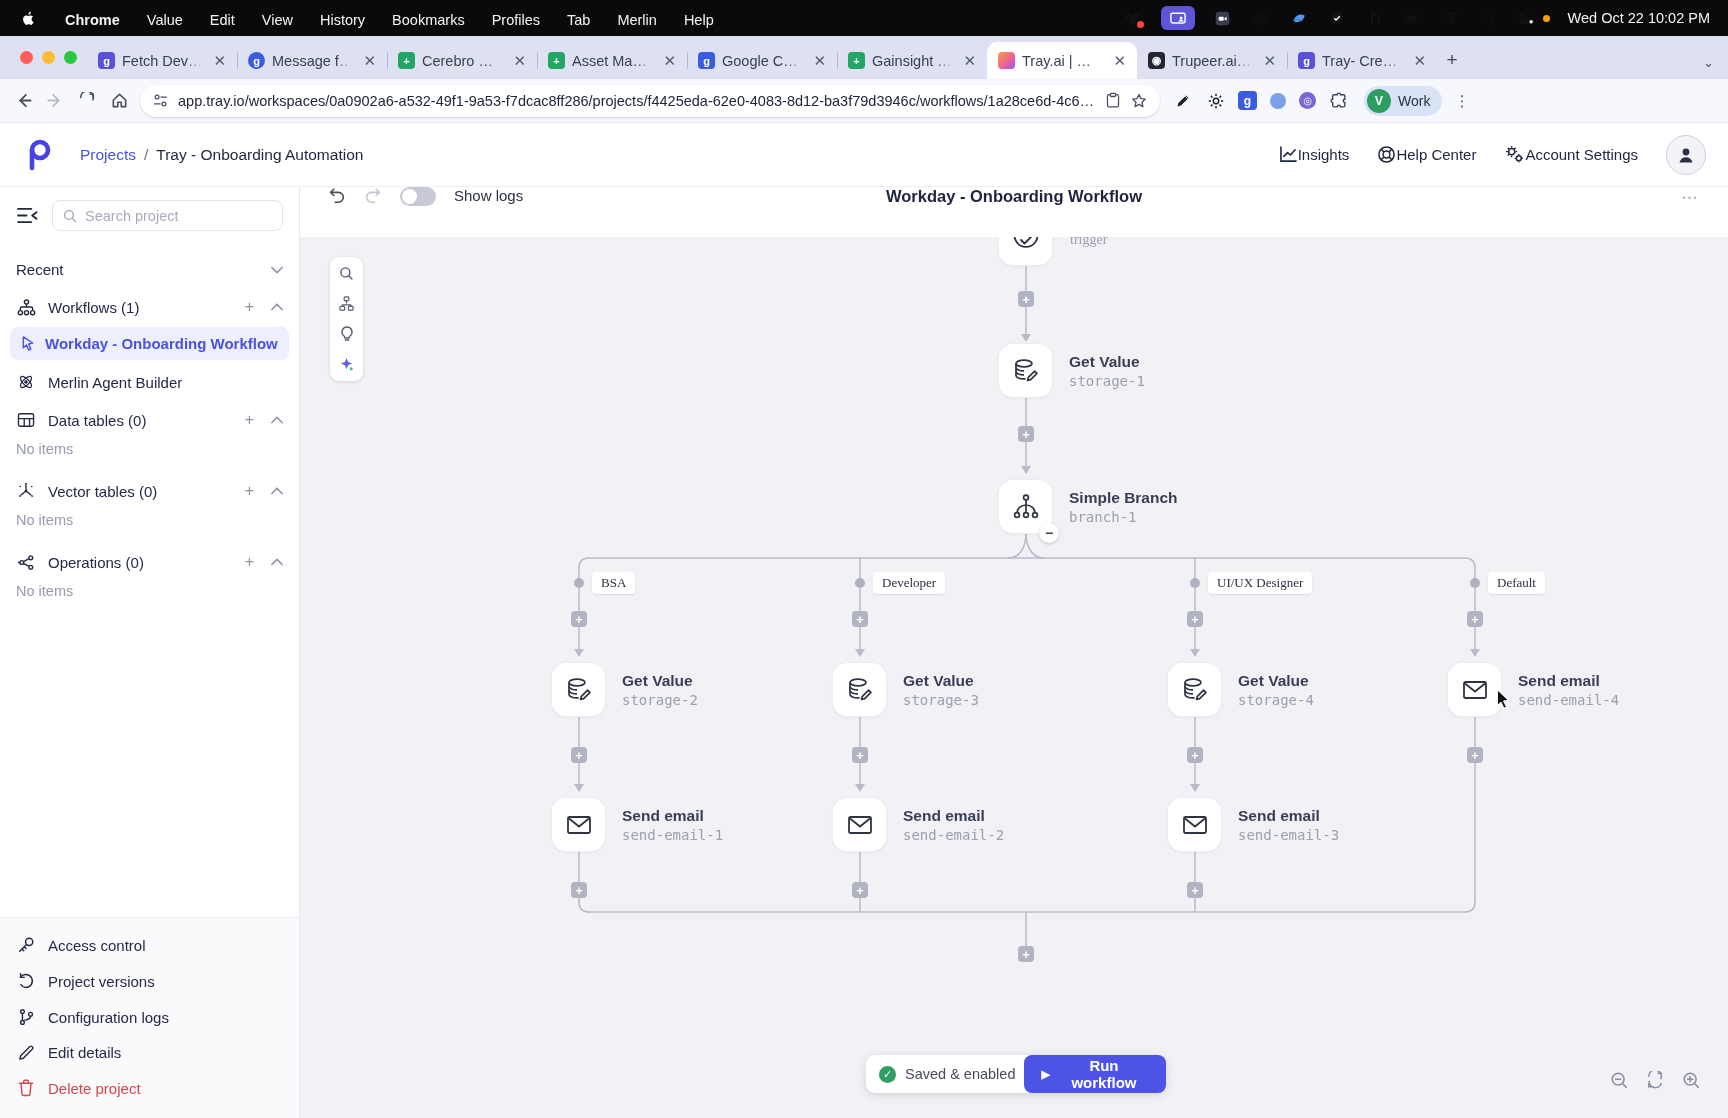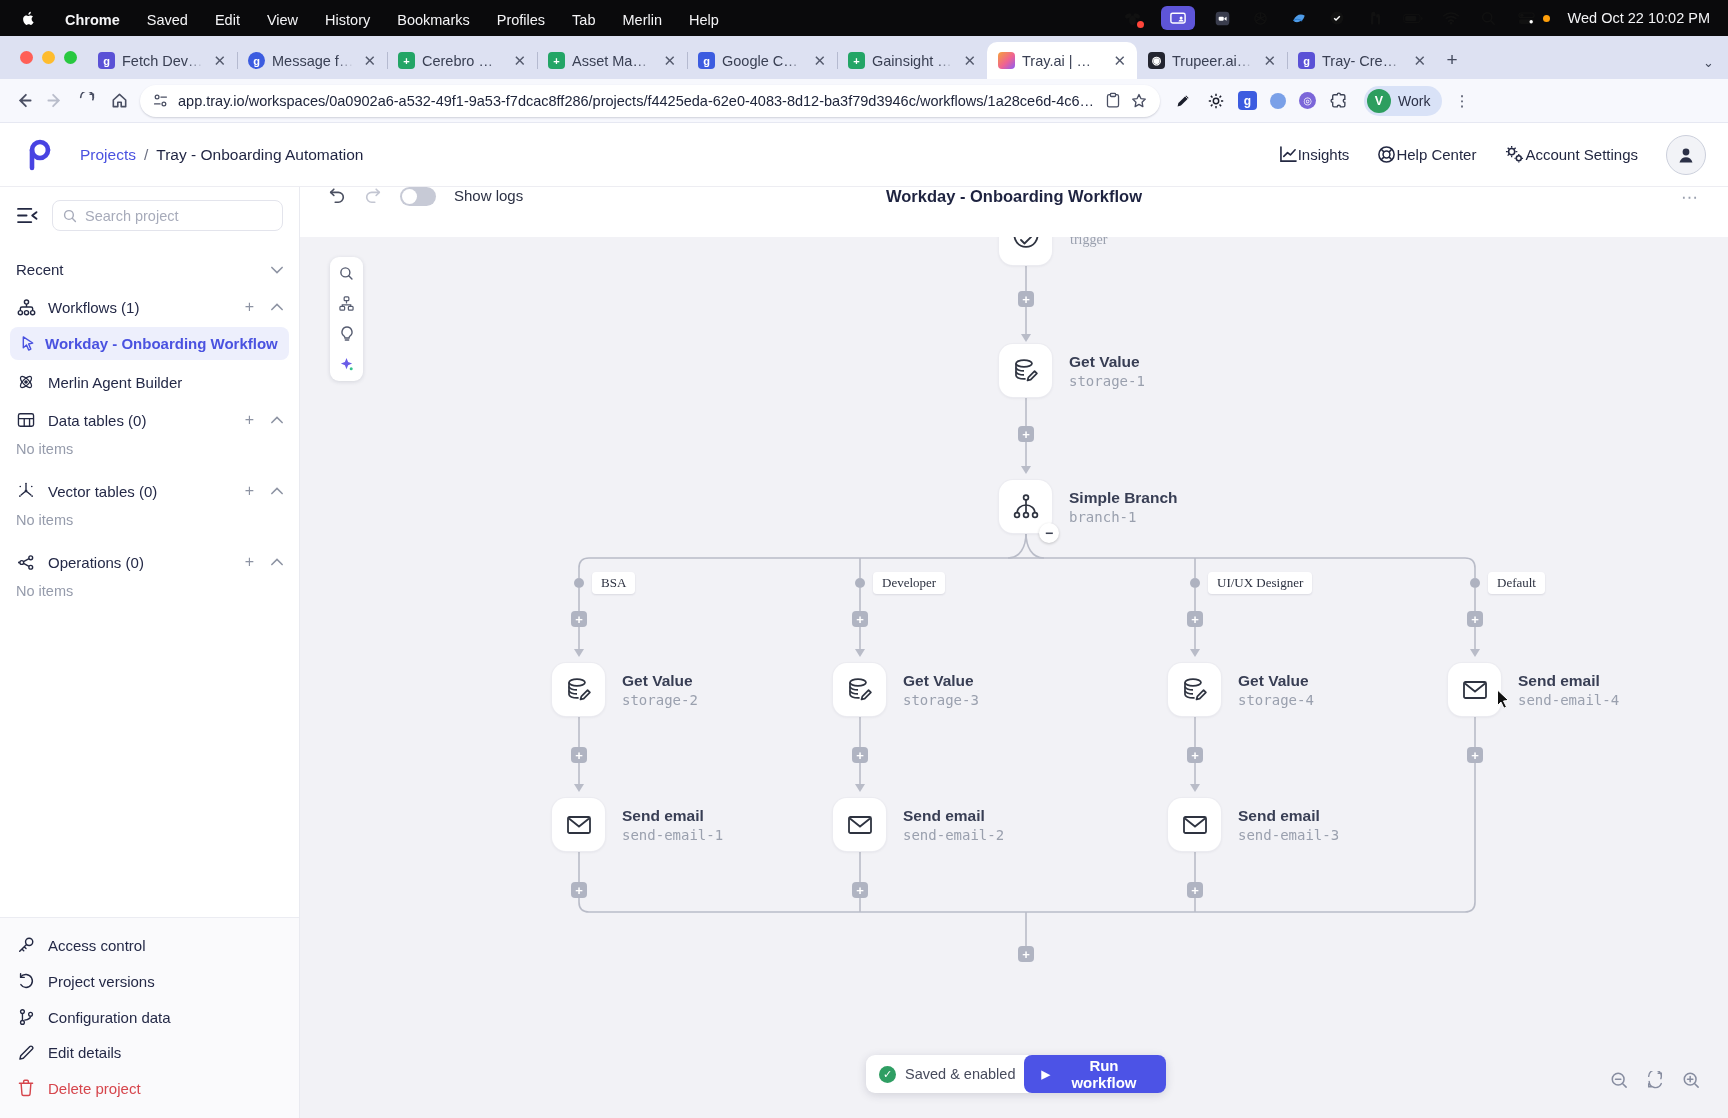--- a/index.html
+++ b/index.html
@@ -127,21 +127,21 @@
 
 <div class="menubar">
   <div class="mb-left">
     <span class="mbicon">
         <svg width="15" height="17" viewBox="0 0 16 17">
           <path d="M11.3 9c0-1.7 1.4-2.5 1.4-2.5-.8-1.1-2-1.3-2.4-1.3-1-.1-2 .6-2.5.6-.5 0-1.3-.6-2.2-.6-1.1 0-2.2.7-2.8 1.7-1.2 2-.3 5 .9 6.7.6.8 1.3 1.7 2.2 1.7.9 0 1.2-.6 2.3-.6 1.1 0 1.4.6 2.3.6.9 0 1.5-.8 2.1-1.6.7-.9.9-1.3.9-1.4 0 0-2.2-.8-2.2-3.3z" fill="#fff"></path>
           <path d="M9.8 3.6c.5-.6.8-1.4.7-2.2-.7 0-1.5.5-2 1-.4.5-.8 1.3-.7 2.1.8.1 1.5-.4 2-.9z" fill="#fff"></path>
         </svg>
       </span>
     <span class="chrome">Chrome</span>
-    <span>Saved</span>
+    <span>Value</span>
     <span>Edit</span>
     <span>View</span>
     <span>History</span>
     <span>Bookmarks</span>
     <span>Profiles</span>
     <span>Tab</span>
     <span>Merlin</span>
     <span>Help</span>
   </div>
   <div class="mb-right">
@@ -559,21 +559,21 @@
       </div>
       <div class="srow">
         <span class="sicon">
             <svg width="17" height="18" viewBox="0 0 18 20">
               <circle cx="4.5" cy="4" r="2.1" fill="none" stroke="#232842" stroke-width="1.5"></circle>
               <circle cx="4.5" cy="16" r="2.1" fill="none" stroke="#232842" stroke-width="1.5"></circle>
               <circle cx="13.5" cy="7" r="2.1" fill="none" stroke="#232842" stroke-width="1.5"></circle>
               <path d="M4.5 6.1v7.8M13.5 9.1c0 3-3 3.6-6.9 4.5" fill="none" stroke="#232842" stroke-width="1.5"></path>
             </svg>
           </span>
-        <span>Configuration data</span>
+        <span>Configuration logs</span>
       </div>
       <div class="srow">
         <span class="sicon">
             <svg width="17" height="17" viewBox="0 0 18 18">
               <path d="M2 16l.9-3.6L12.6 2.7a1.6 1.6 0 012.3 0l.4.4a1.6 1.6 0 010 2.3L5.6 15.1z" fill="none" stroke="#232842" stroke-width="1.5" stroke-linejoin="round"></path>
             </svg>
           </span>
         <span>Edit details</span>
       </div>
       <div class="srow danger">

